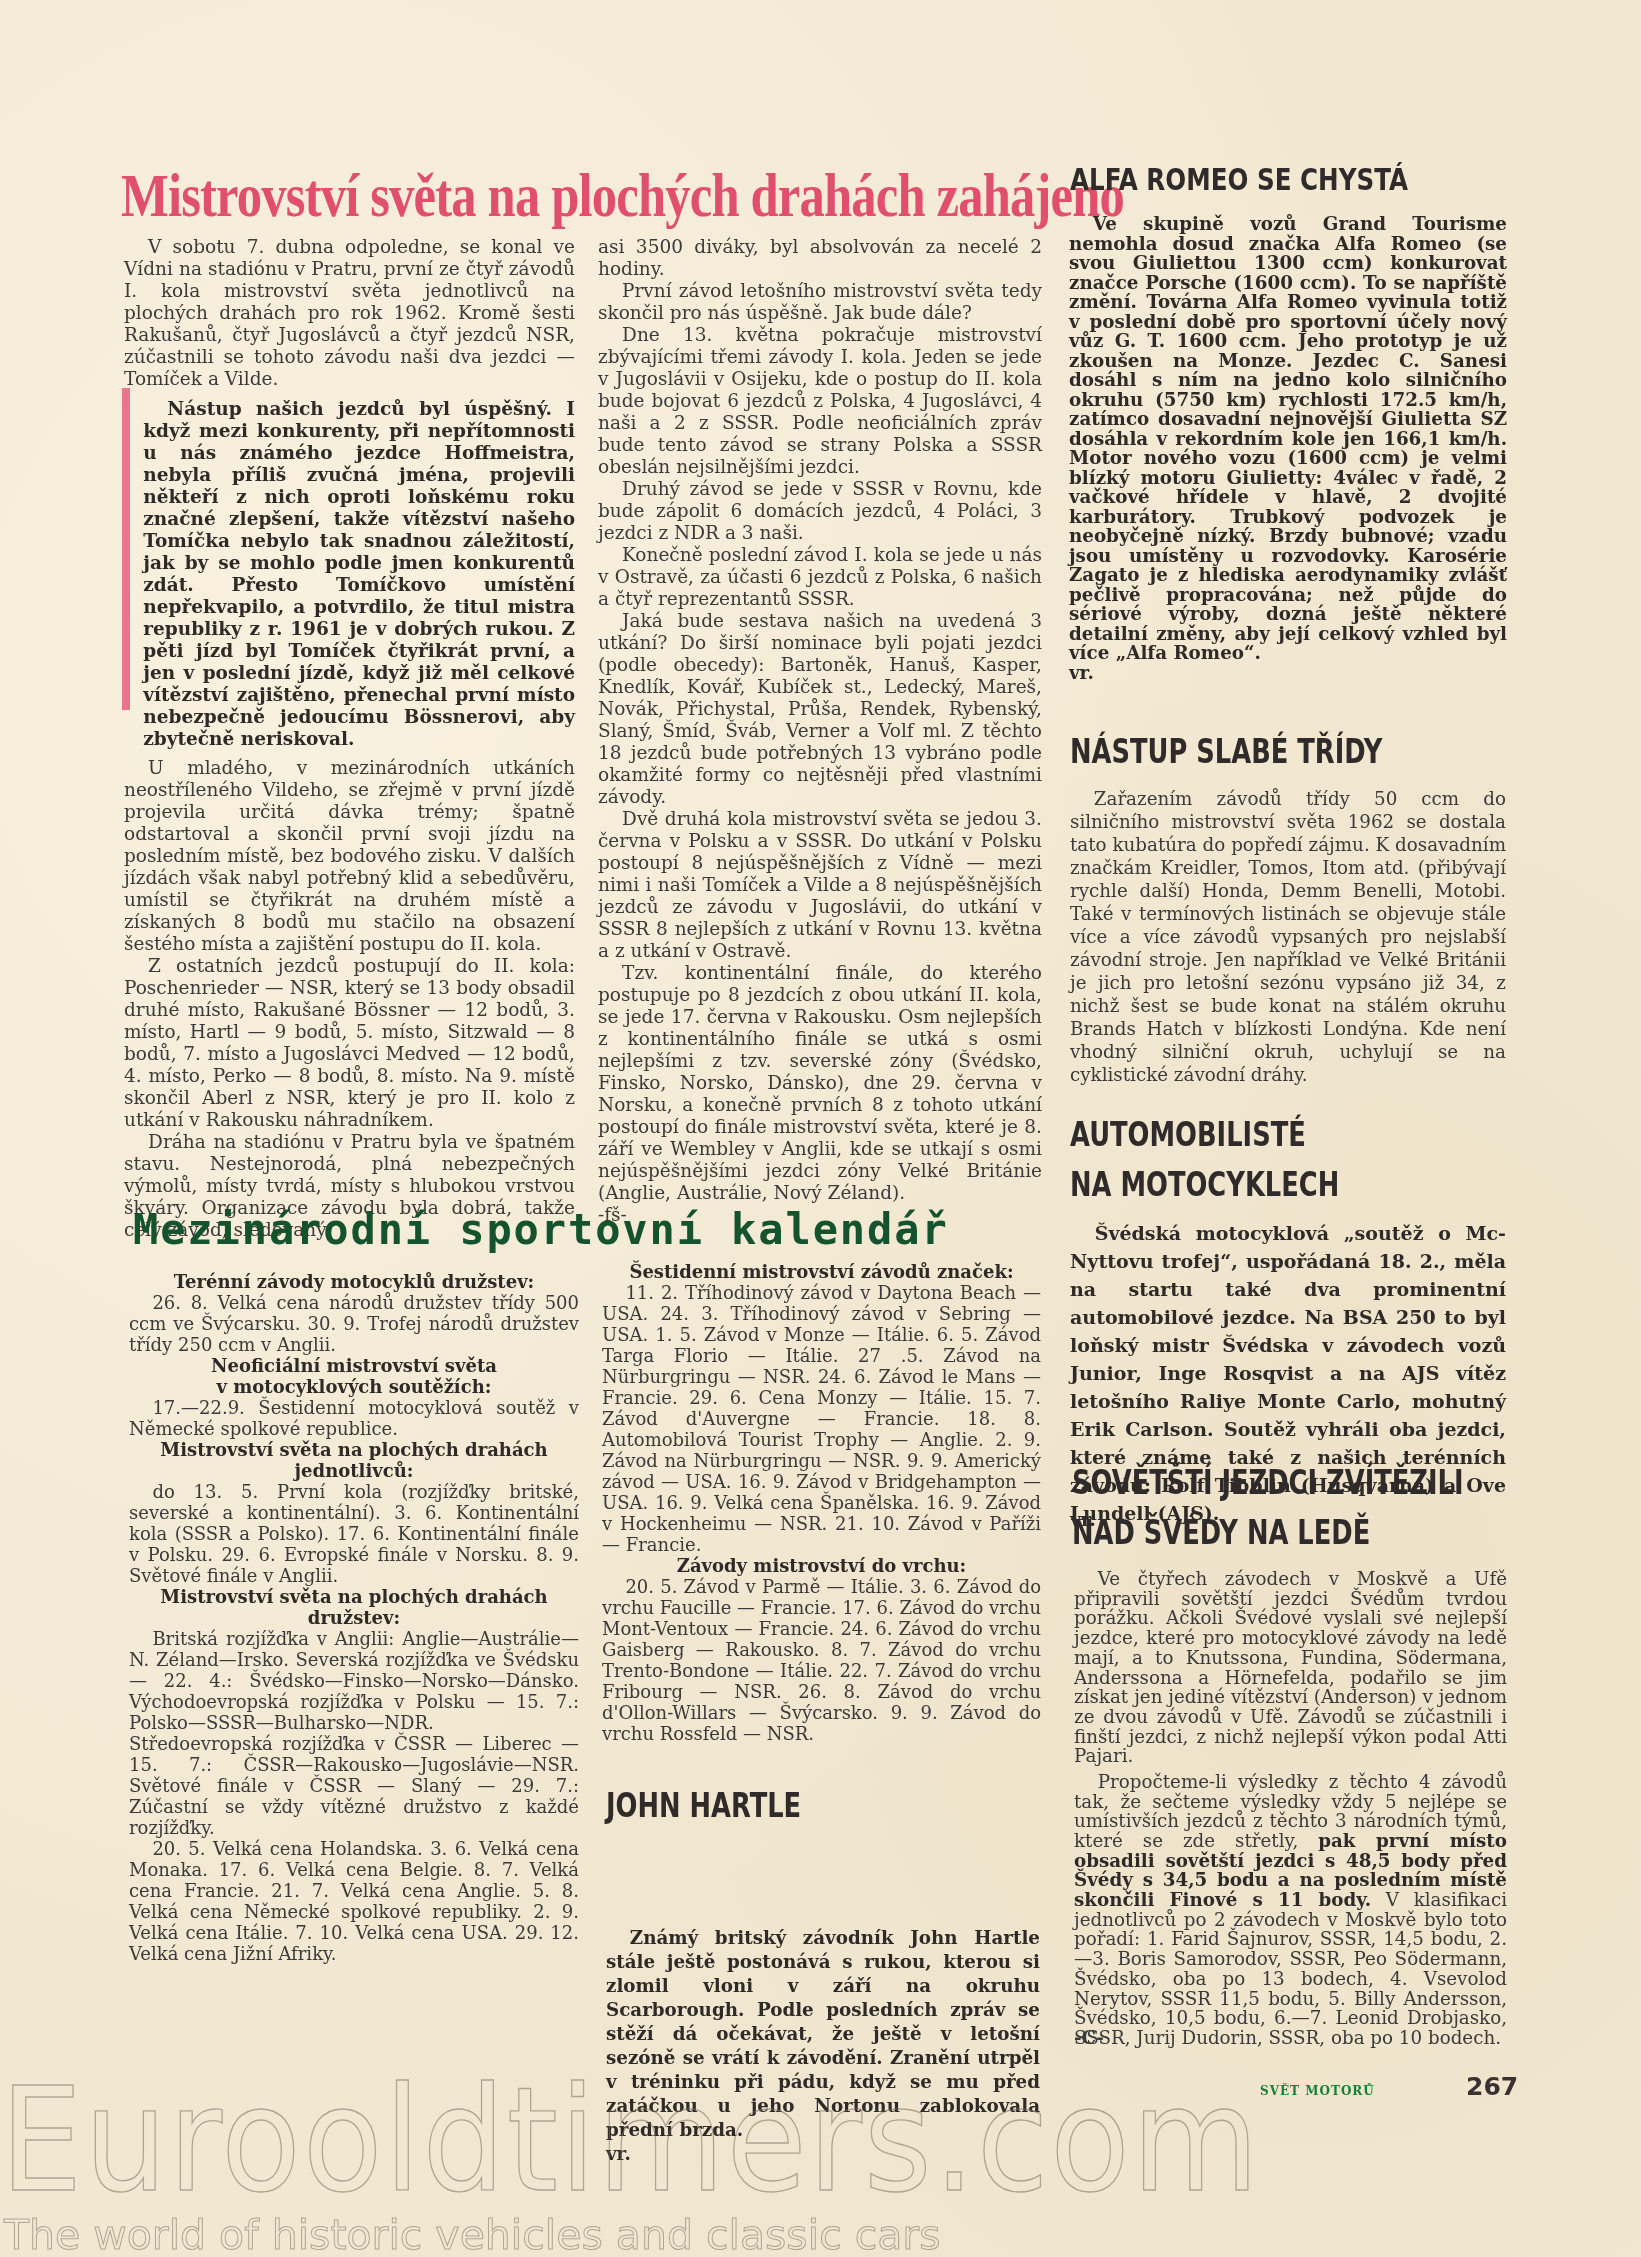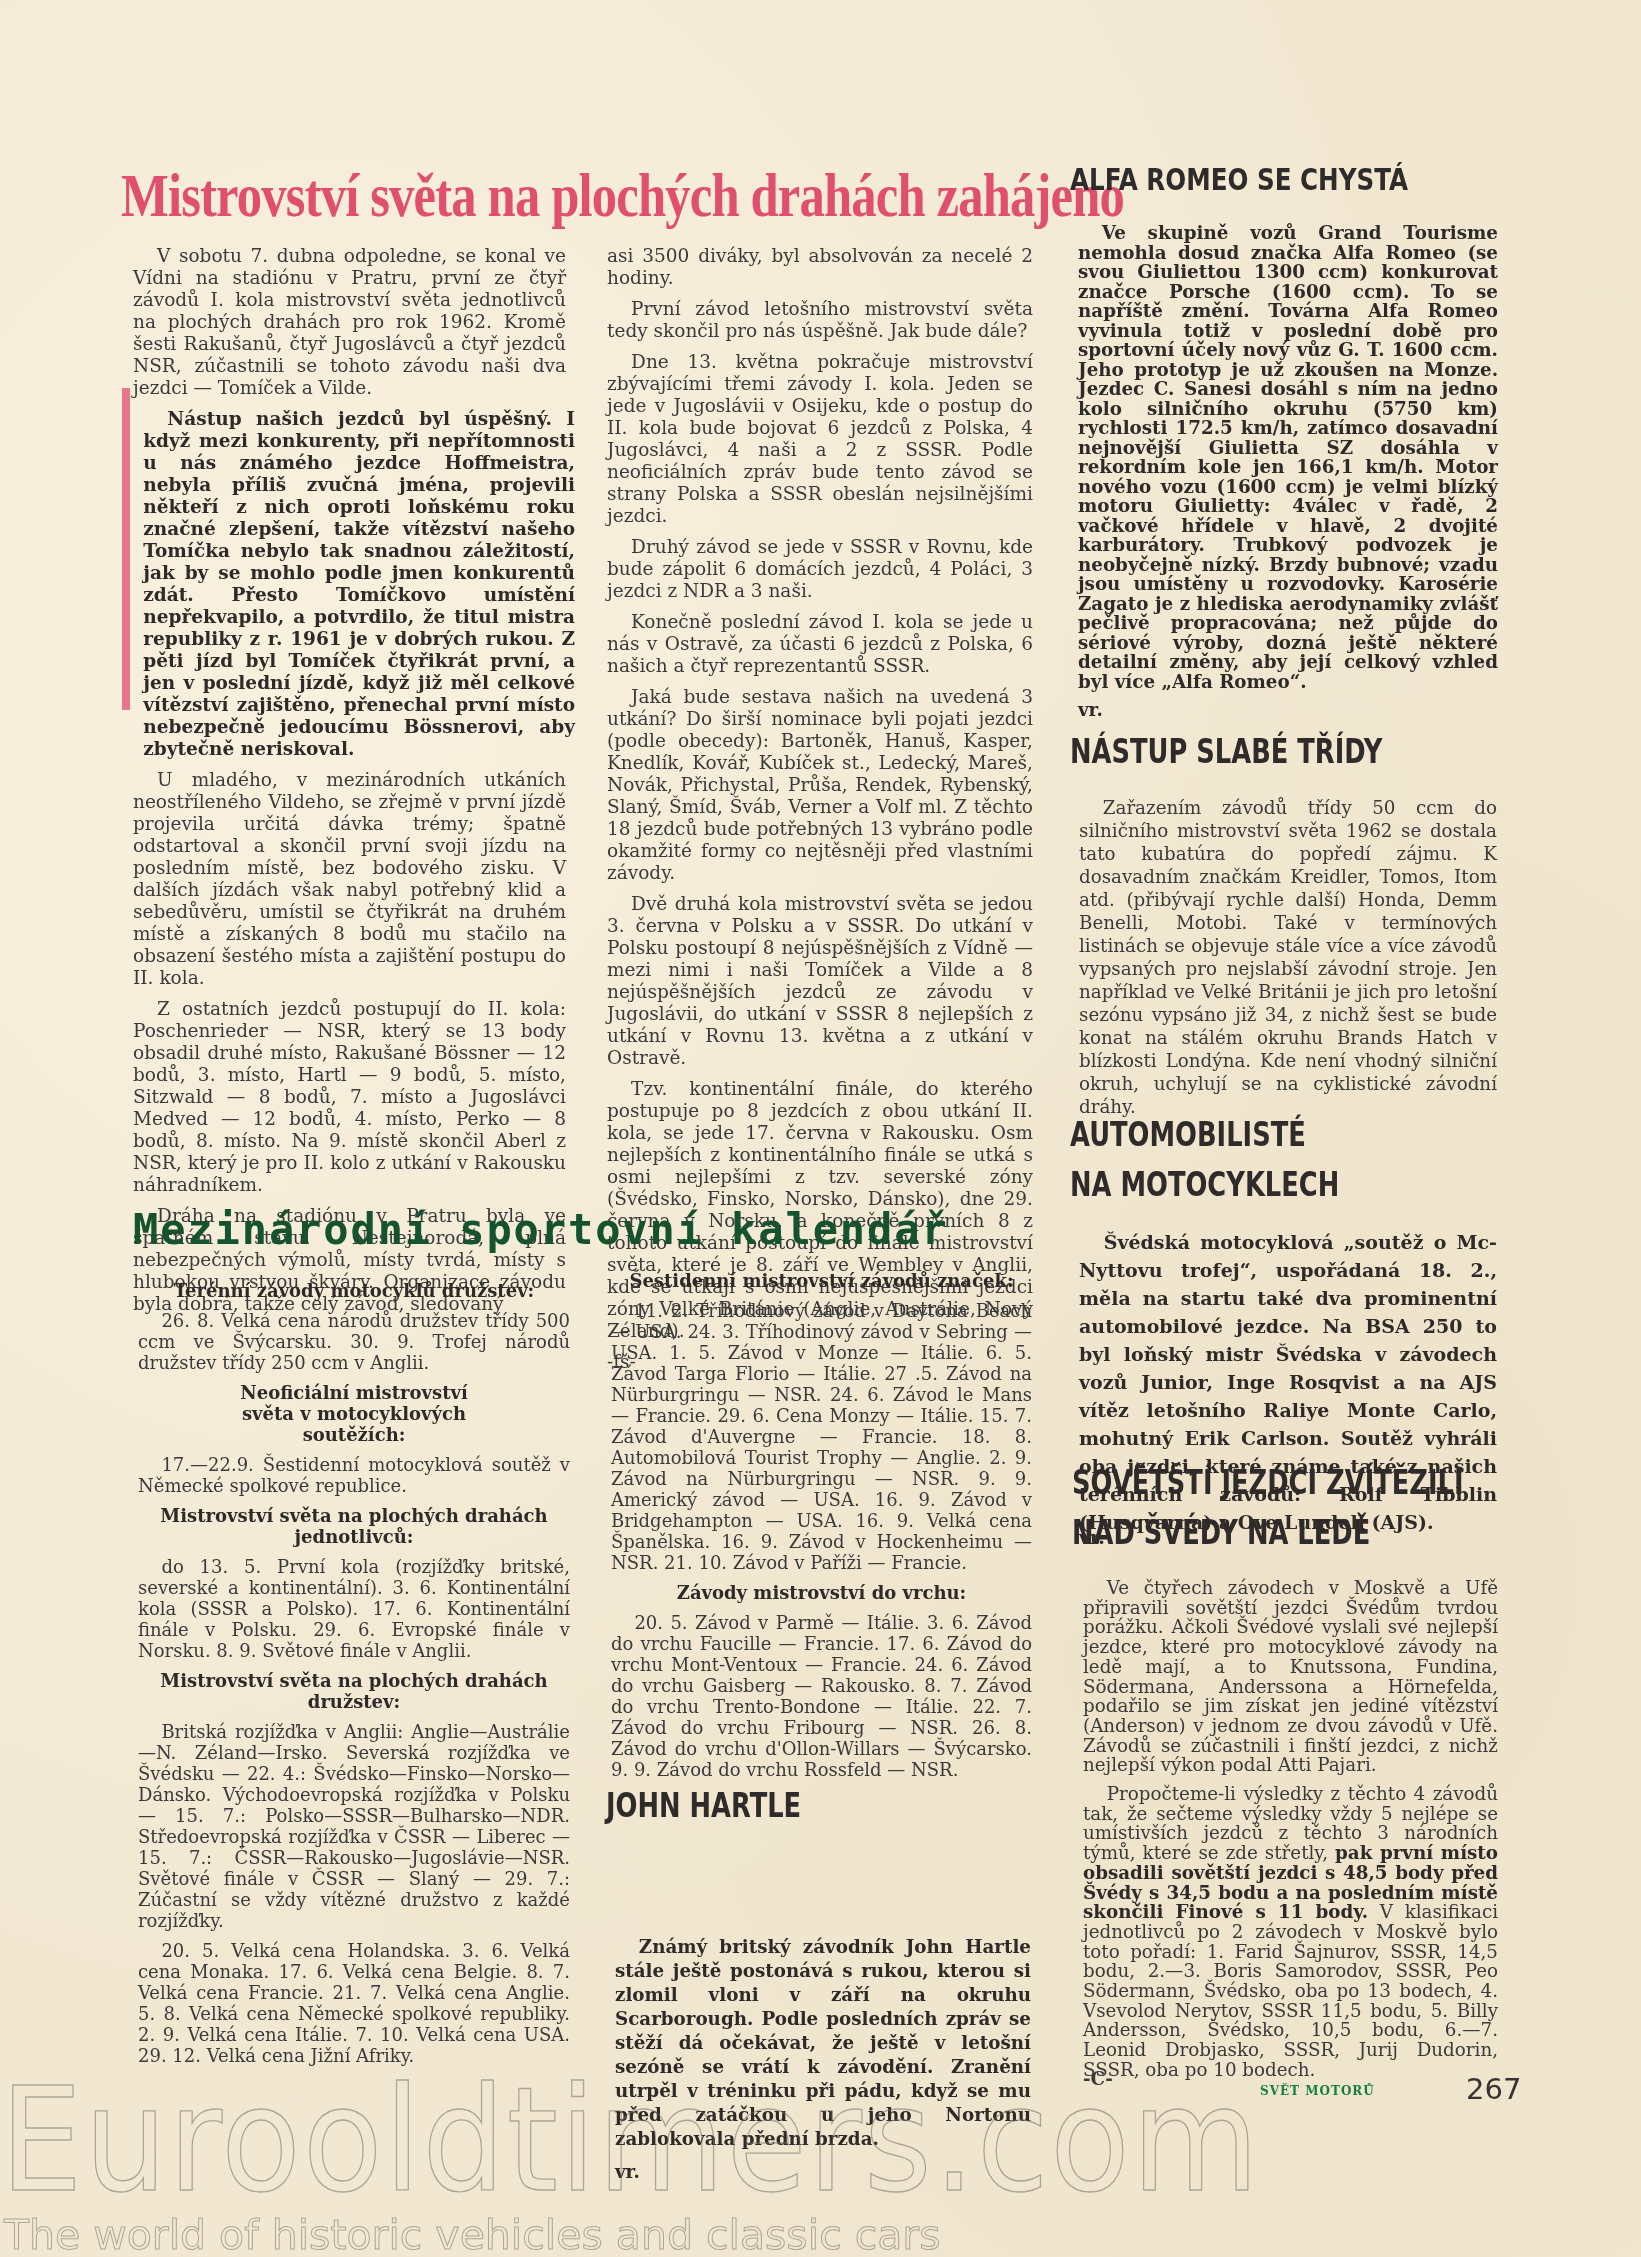--- a/index.html
+++ b/index.html
@@ -9,21 +9,21 @@
     font-family: "DejaVu Serif", serif;
     color: #3a3a3a;
   }
   .page-bg {
     position: absolute; inset: 0;
     background:
       radial-gradient(ellipse at 20% 30%, rgba(255,250,235,0.5), transparent 60%),
       radial-gradient(ellipse at 80% 70%, rgba(230,215,185,0.35), transparent 60%);
   }
   .col { position: absolute; font-size: 18.5px; line-height: 22px; text-align: justify; }
-  .col p { margin: 9px; text-indent: 1.3em; }
+  .col p { margin: 0; text-indent: 1.3em; }
   .col p.noindent { text-indent: 0; }
   .bold { font-weight: bold; color: #2e2a28; }
   .main-title {
     position: absolute; left: 121px; top: 162px; width: 912px;
     font-family: "Liberation Serif", serif; font-weight: bold;
     font-size: 61px; line-height: 68px; color: #e0506e;
     letter-spacing: -1px; transform: scaleX(0.83); transform-origin: left center;
     white-space: nowrap;
   }
   .red-bar { position: absolute; left: 122px; top: 388px; width: 7.7px; height: 322px; background: #e8758e; }
@@ -37,21 +37,21 @@
     font-size: 42px; color: #14532d; letter-spacing: 1.9px; white-space: nowrap;
   }
   .cal-sub { text-align: center; font-weight: bold; margin: 5.8px 0 5.8px; text-indent: 0 !important; color: #2e2a28; }
   .sig { text-align: left; text-indent: 0 !important; }
   .footer-mag {
     position: absolute; left: 1260px; top: 2084px; font-family: "DejaVu Serif", serif;
     font-weight: bold; font-size: 12px; color: #15803d; letter-spacing: 1px;
   }
   .footer-page {
     position: absolute; left: 1466px; top: 2072px; font-family: "DejaVu Sans", sans-serif;
-    font-weight: normal; font-size: 29px; color: #3a3232;
+    font-weight: bold; font-size: 25px; color: #3a3232;
   }
   .wm-big {
     position: absolute; left: 0px; top: 2055px; font-family: "DejaVu Sans", sans-serif;
     font-size: 145px; font-weight: normal; color: transparent;
     -webkit-text-stroke: 1.4px rgba(120,110,100,0.55); letter-spacing: 1.9px;
     white-space: nowrap; transform: scaleX(0.9); transform-origin: left;
   }
   .wm-small {
     position: absolute; left: 3.9px; top: 2211px; font-family: "DejaVu Sans", sans-serif;
     font-size: 41px; color: transparent; -webkit-text-stroke: 1px rgba(120,110,100,0.55);

